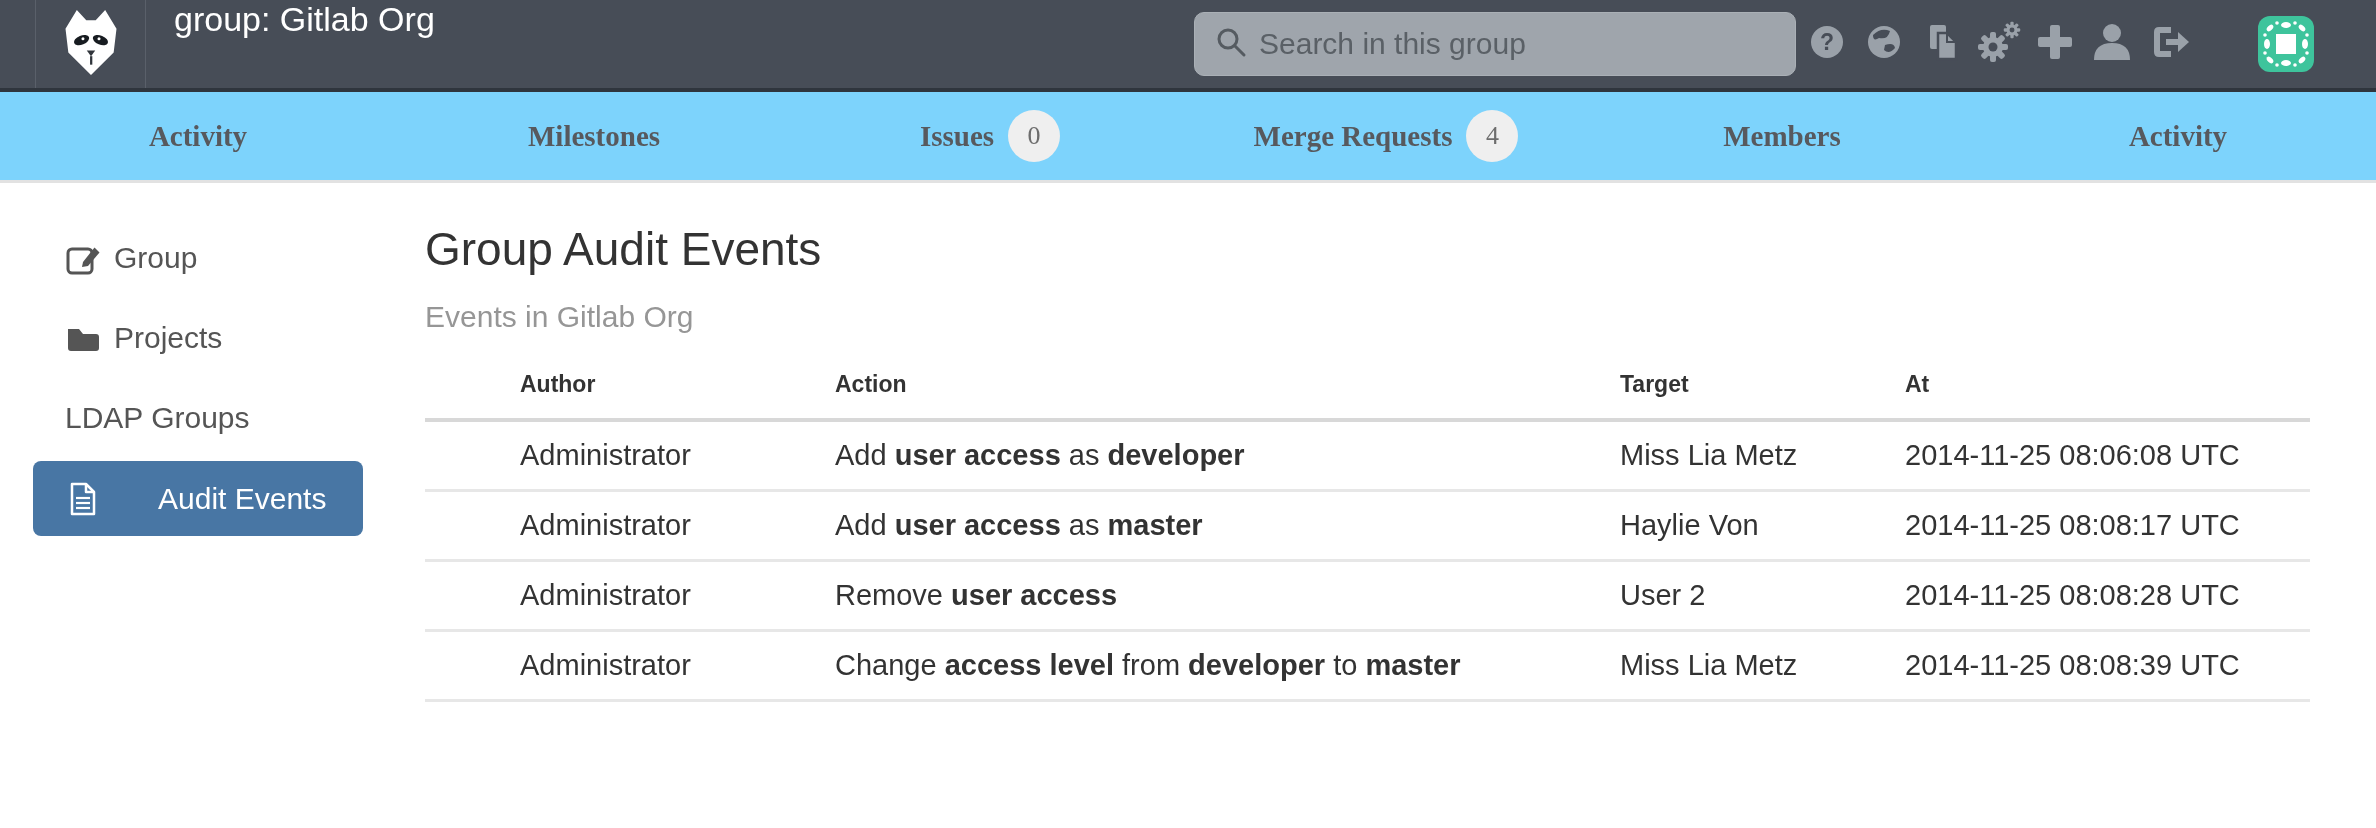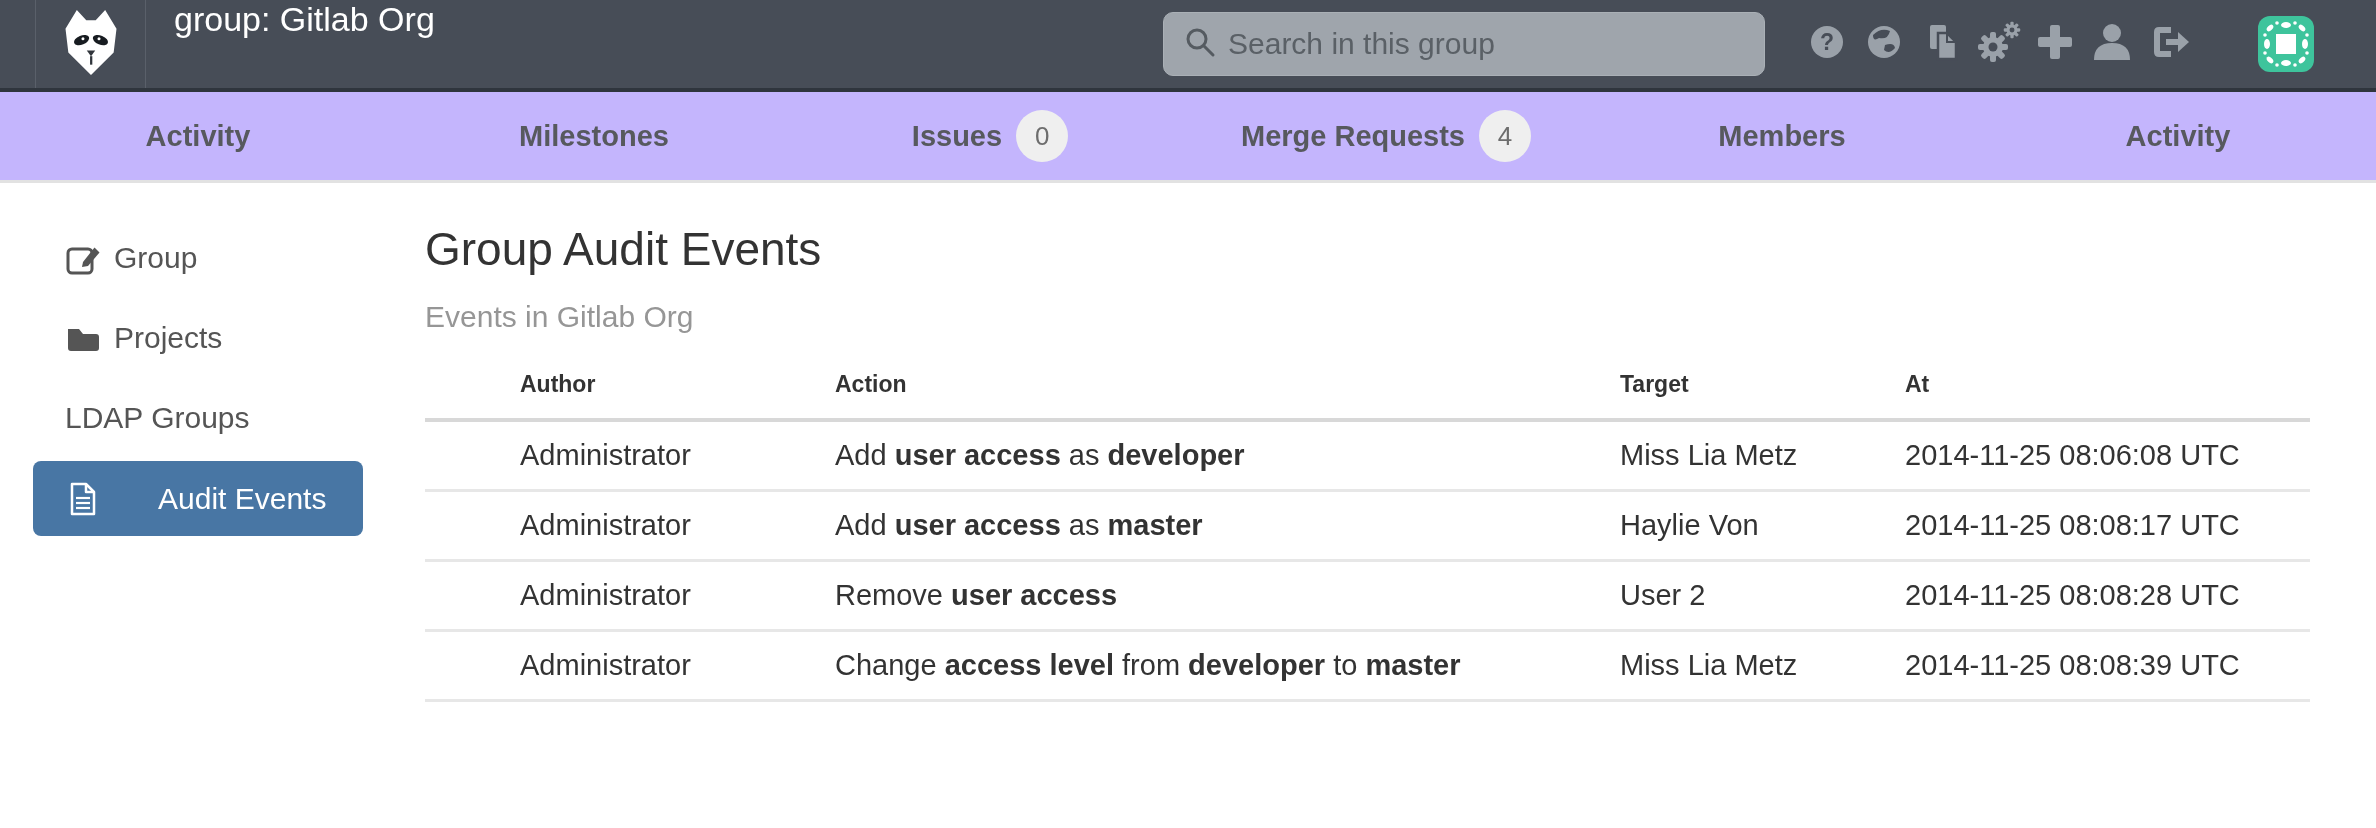--- a/index.html
+++ b/index.html
@@ -6,34 +6,34 @@
   html,body { width:2376px; height:828px; background:#fff; overflow:hidden;
     font-family:"Liberation Sans", sans-serif; }
 
   
   .hdr { height:92px; background:#474d57; border-bottom:4px solid #2f353d;
     display:flex; position:relative; }
   .hdr-strip { width:36px; height:100%; border-right:1px solid #5a606a; }
   .logo-cell { width:110px; height:100%; border-right:1px solid #5a606a;
     display:flex; align-items:center; justify-content:center; cursor:pointer; }
   .hdr-title { margin-left:28px; color:#fff; font-size:34px; font-weight:400; white-space:nowrap; }
-  .search-box { position:absolute; left:1163px; top:12px; width:602px; height:64px;
+  .search-box { position:absolute; left:1194px; top:12px; width:602px; height:64px;
     background:#9fa5ac; border:1px solid #aab0b6; border-radius:10px;
     display:flex; align-items:center; padding-left:18px; }
   .search-box input { border:none; outline:none; background:transparent;
     font-size:30px; color:#343a40; width:520px; margin-left:10px;
     font-family:"Liberation Sans", sans-serif; }
   .search-box input::placeholder { color:#5a6066; opacity:1; }
   .hdr-icons { position:absolute; left:1798px; top:0; height:88px; display:flex; align-items:center; }
   .hicon { width:57px; height:88px; display:flex; align-items:center; justify-content:center; cursor:pointer; }
   .avatar { position:absolute; left:2258px; top:16px; width:56px; height:56px; cursor:pointer; }
 
   
-  .gnav { height:91px; background:#c4b5fd; border-bottom:3px solid #e2e2e2;
-    display:flex; align-items:stretch; }
+  .gnav { height:91px; background:#7dd3fc; border-bottom:3px solid #e2e2e2;
+    display:flex; align-items:stretch;font-family:Liberation Serif, serif; }
   .gnav a { flex:1; display:flex; align-items:center; justify-content:center;
     text-decoration:none; color:#57595e; font-size:29px; font-weight:700; cursor:pointer; }
   .badge { background:#efefef; color:#6d6d6d; font-weight:400; font-size:26px;
     border-radius:26px; min-width:52px; height:52px; margin-left:14px;
     display:inline-flex; align-items:center; justify-content:center; padding:0 14px; }
 
   
   .page-body { display:flex; height:645px; }
   aside { width:425px; padding-top:35px; flex:none; }
   .side-item { height:80px; display:flex; align-items:center; padding-left:65px;

